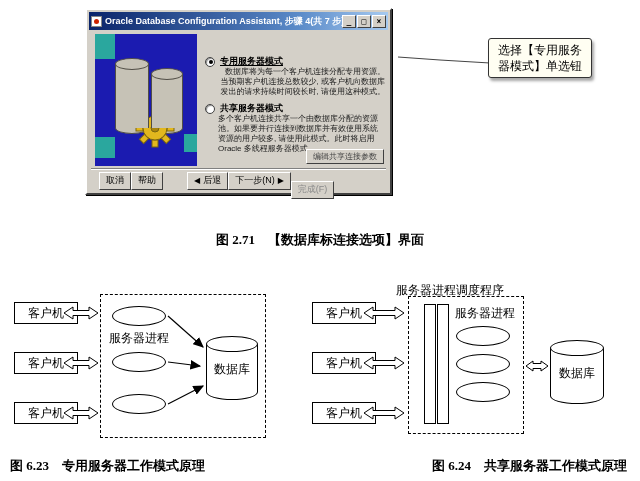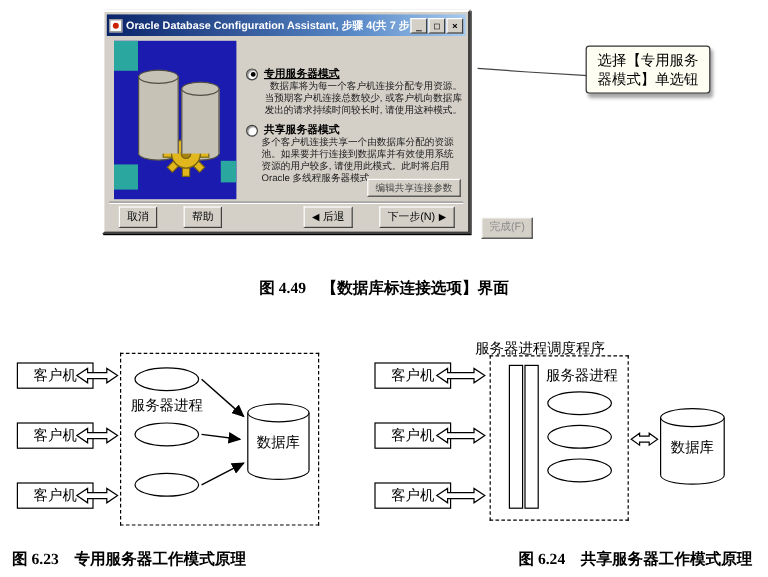--- a/index.html
+++ b/index.html
@@ -47,21 +47,21 @@
   .heading { position:absolute; left:118px; top:27px; right:5px; font-size:9px; color:#000; }
   .optrow { position:absolute; left:118px; display:flex; align-items:center; gap:5px; }
   .radio { position:relative; width:10px; height:10px; border-radius:50%; background:#fff;
            border:1px solid #404040; box-shadow:inset 1px 1px 1px rgba(0,0,0,.45); flex:none; }
   .radio.sel::after { content:""; position:absolute; left:2.5px; top:2.5px; width:4px; height:4px; border-radius:50%; background:#000; }
   .optlabel { font-size:9px; font-weight:bold; color:#000; white-space:nowrap; }
   .desc { position:absolute; left:131px; right:5px; font-size:8px; line-height:10px; color:#1a1a1a; }
   .editbtn { position:absolute; right:6px; top:139px; height:15px; padding:0 6px; font:8px "Liberation Sans",sans-serif;
              color:#444; background:#d4d0c8; border:1px solid; border-color:#fff #404040 #404040 #fff; }
   .sep { position:absolute; left:4px; right:4px; top:158px; height:2px; border-top:1px solid #808080; border-bottom:1px solid #fff; }
-  .btnrow { position:absolute; left:12px; right:4px; top:161px; height:19px; display:flex; align-items:center; gap:22px; }
+  .btnrow { position:absolute; left:12px; right:4px; top:161px; height:19px; display:flex; align-items:center; gap:0; }
   .wbtn { height:18px; padding:0 6px; font:9px "Liberation Sans",sans-serif; color:#000; background:#d4d0c8;
           border:1px solid; border-color:#fff #404040 #404040 #fff; display:inline-flex; align-items:center; gap:3px; white-space:nowrap; }
   .wbtn .arr { font-size:8px; }
   .wbtn.disabled { color:#8a8a8a;margin-top:18px; }
   .spacer { width:24px; flex:none; }
 
   
   .callout { position:absolute; left:488px; top:38px; width:104px; z-index:45;
              background:#fffef2; border:1px solid #333; border-radius:3px;
              box-shadow:2px 3px 3px rgba(0,0,0,.35); padding:3px 6px;
@@ -175,21 +175,21 @@
       <button class="wbtn">
         <span>下一步(N)</span>
         <span class="arr">▶</span>
       </button>
       <button class="wbtn disabled">完成(F)</button>
     </div>
   </div>
 
   <div class="callout">选择【专用服务器模式】单选钮</div>
 
-  <div class="caption cap622">图 4.49　【数据库标连接选项】界面</div>
+  <div class="caption cap622">图 2.71　【数据库标连接选项】界面</div>
 
   <div class="client" style="left:14px;top:302px;">客户机</div>
   <div class="client" style="left:14px;top:352px;">客户机</div>
   <div class="client" style="left:14px;top:402px;">客户机</div>
 
   <div class="dashedbox" style="left:100px;top:294px;width:166px;height:144px;"></div>
   <div class="ellipse" style="left:112px;top:306px;"></div>
   <div class="dlabel" style="left:104px;top:330px;width:70px;text-align:center;">服务器进程</div>
   <div class="ellipse" style="left:112px;top:352px;"></div>
   <div class="ellipse" style="left:112px;top:394px;"></div>

